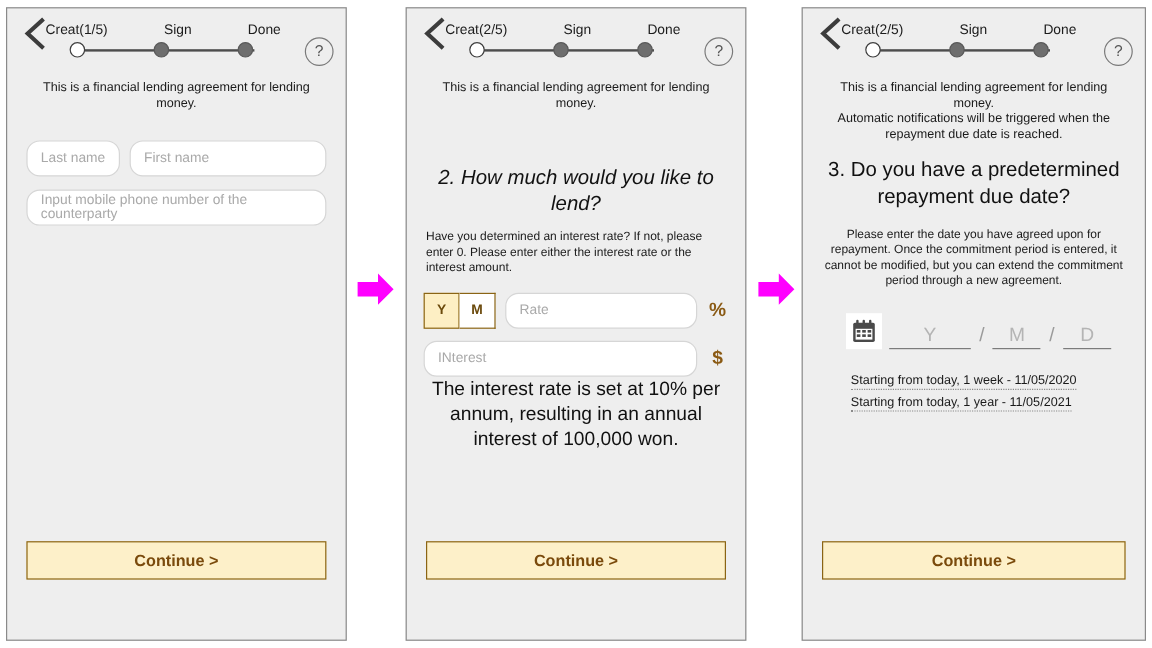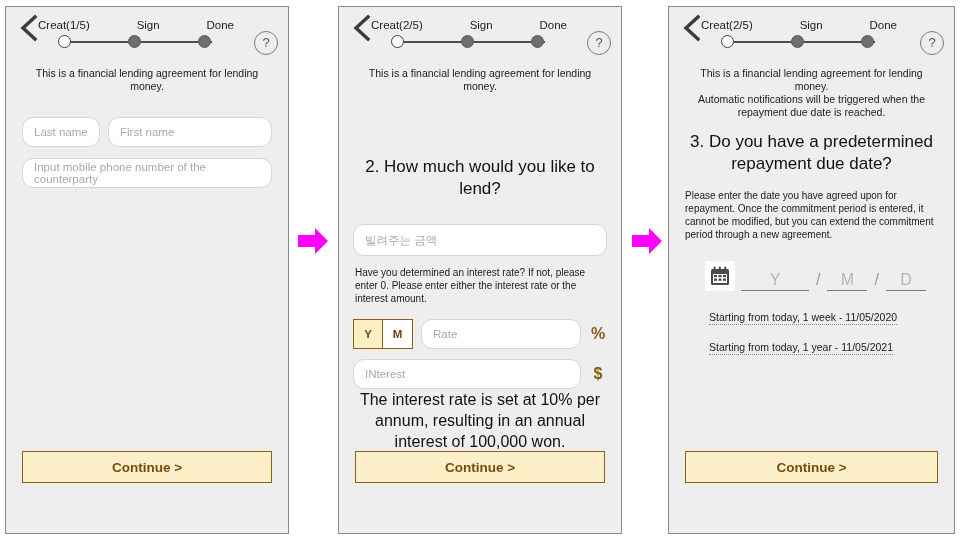--- a/index.html
+++ b/index.html
@@ -114,20 +114,21 @@
     line-height: 22px;
     color: #111111;
   }
   .helper {
     margin: 0 16px;
     font-size: 10px;
     line-height: 13px;
     color: #1a1a1a;
   }
   .helper-center {
+    text-align: center;
   }
   .summary {
     margin: 0 14px;
     text-align: center;
     font-size: 16px;
     line-height: 21px;
     color: #111111;
   }
 
   
@@ -295,23 +296,22 @@
           <div class="step-dot hollow dot-1"></div>
           <div class="step-dot filled dot-2"></div>
           <div class="step-dot filled dot-3"></div>
         </div>
       </div>
       <div class="help-btn">?</div>
     </div>
 
     <div class="sub-note" style="margin-top:4px;">This is a financial lending agreement for lending money.</div>
 
-    <div class="question" style="margin-top:63px;">2. How much would you like to lend?</div>
-
-    <div class="field" style="margin:24px 14px 0 14px;height:32px;">빌려주는 금액</div>
+    <div class="question" style="margin-top:44px;font-style:italic;">2. How much would you like to lend?</div>
+
 
     <div class="helper" style="margin-top:10px;">Have you determined an interest rate? If not, please enter 0. Please enter either the interest rate or the interest amount.</div>
 
     <div class="row" style="margin:14px 14px 0 14px;align-items:center;">
       <div class="toggle-group">
         <div class="toggle active">Y</div>
         <div class="toggle">M</div>
       </div>
       <div class="field" style="flex:1;">Rate</div>
       <div class="unit">%</div>
@@ -382,20 +382,20 @@
         </svg>
       </div>
       <div class="dseg y">Y</div>
       <div class="dsep">/</div>
       <div class="dseg m">M</div>
       <div class="dsep">/</div>
       <div class="dseg d">D</div>
     </div>
 
     <div style="margin:16px 0 0 40px;">
-      <div style="margin-bottom:12px;"><span class="preset">Starting from today, 1 week - 11/05/2020</span></div>
+      <div style=""><span class="preset">Starting from today, 1 week - 11/05/2020</span></div>
       <div><span class="preset">Starting from today, 1 year - 11/05/2021</span></div>
     </div>
 
     <div class="continue">Continue &gt;</div>
   </div>
 
 </div>
 
 </body></html>

